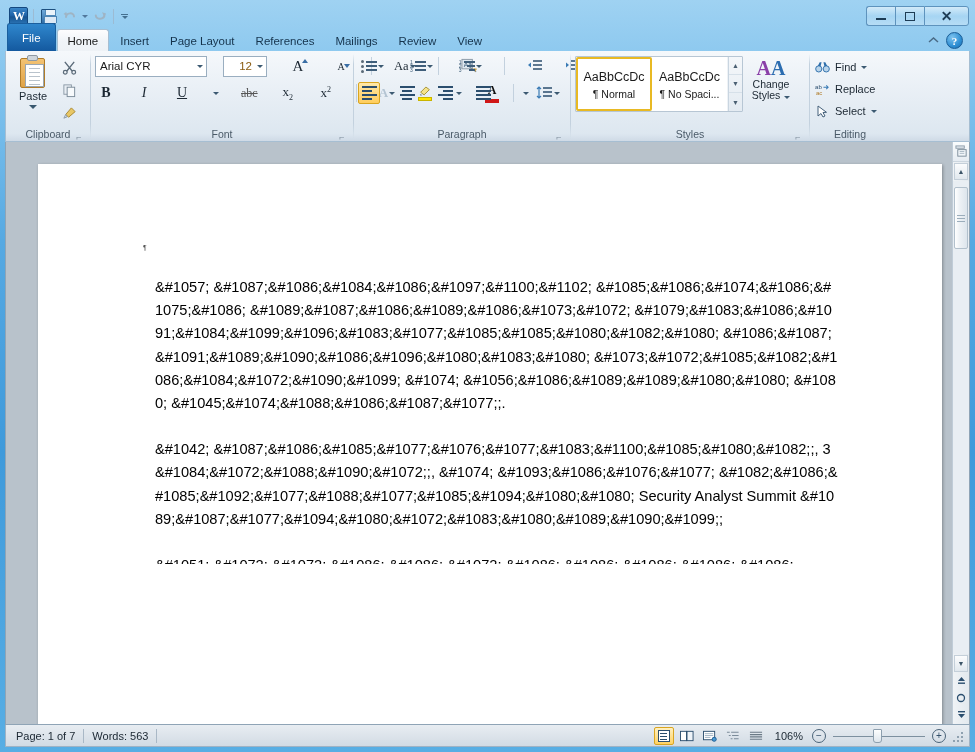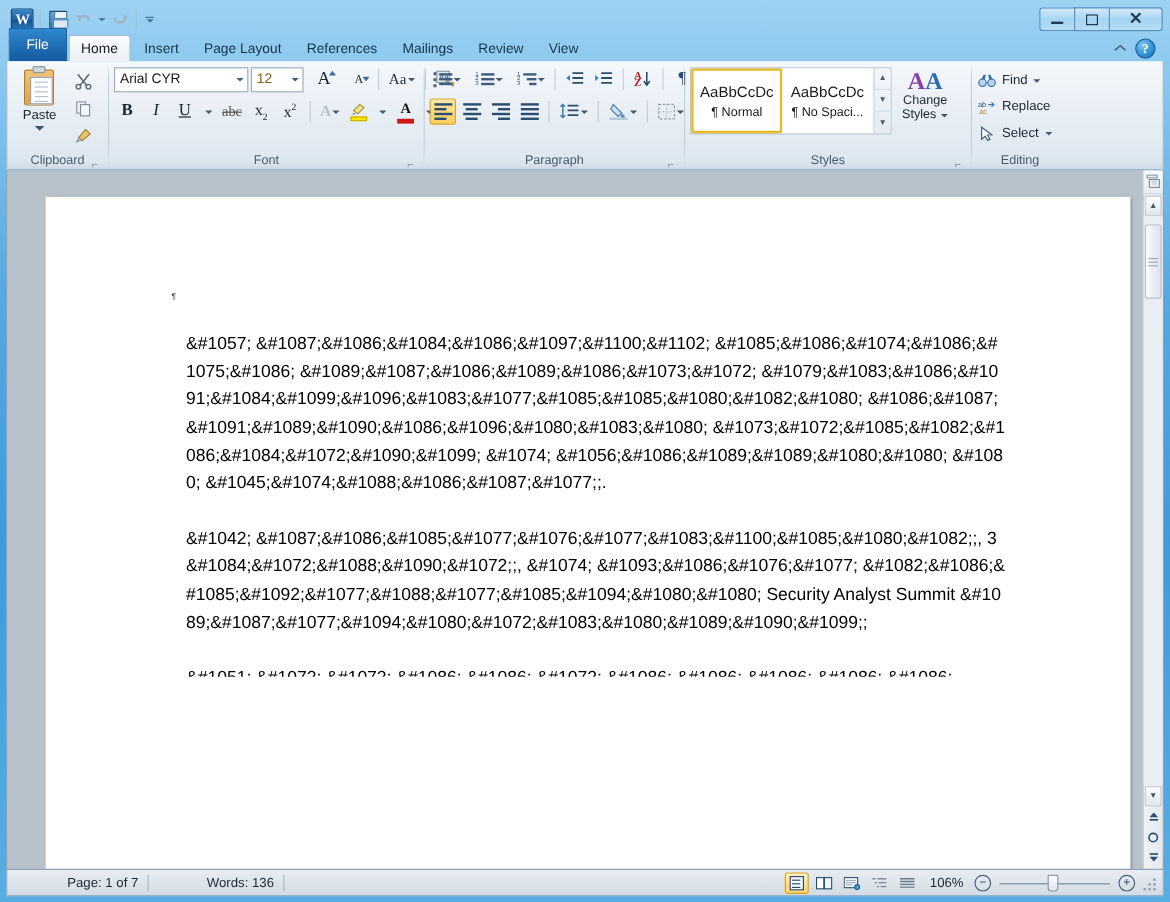--- a/index.html
+++ b/index.html
@@ -198,33 +198,33 @@
     background:#fff;border:1px solid #9aa6b1;
   }
   .clip-page i { display:block;height:1px;background:#b9c3cc;margin:3px 3px 0 3px; }
   .paste-label { font-size:11px; color:#1b2732; margin-top:1px; }
   .paste-caret { width:0;height:0;border-left:4px solid transparent;border-right:4px solid transparent;border-top:4px solid #39586f;margin-top:3px; }
   .clip-small { display:flex;flex-direction:column; gap:3px; padding-top:3px; width:26px; align-items:center;}
   .mini-btn { width:22px;height:20px;display:flex;align-items:center;justify-content:center; }
 
   
   .fontgroup { width: 262px; }
-  .row { display:flex; align-items:center; gap:2px; }
+  .row { display:flex; align-items:center; gap:16px; }
   .row1 { height: 24px; margin-bottom: 3px; }
   .row2 { height: 24px; }
   .combo {
     height: 21px; background:#fff; border:1px solid #9aaec0;
     display:flex; align-items:center; padding: 0 0 0 4px;
     font-size: 11.5px; color:#1a1a1a;
   }
   .combo .val { flex:1; overflow:hidden; white-space:nowrap; }
   .combo .dd { width:14px; height:19px; display:flex; align-items:center; justify-content:center; }
   .combo-font { width: 112px; }
   .combo-size { width: 44px; }
-  .combo-size .val { color:#8a5c12; }
+  .combo-size .val { color:#8a5c12;text-align:right; }
   .rbtn {
     height: 22px; min-width: 22px; padding: 0 2px;
     display:flex; align-items:center; justify-content:center;
     font-size: 12px; color:#1b2732; border:1px solid transparent; border-radius:2px;
   }
   .rbtn.active {
     background: linear-gradient(180deg,#ffe8a8,#ffcd5c);
     border: 1px solid #d9a520;
   }
   .caret { width:0;height:0;border-left:3px solid transparent;border-right:3px solid transparent;border-top:3.5px solid #3c5a72; margin-left:1px;}
@@ -355,21 +355,21 @@
 
   
   .statusbar {
     height: 22px; flex: 0 0 auto;
     background: linear-gradient(180deg,#e8edf2,#d2dbe4);
     border:1px solid #9fb3c5; border-top:none;
     display:flex; align-items:center;
     font-size: 11px; color:#1b2732;
     padding: 0 2px;
   }
-  .sb-item { padding: 0 8px; height:18px; display:flex;align-items:center; border-radius:2px; white-space:nowrap;margin-left:40px;}
+  .sb-item { padding: 0 8px; height:18px; display:flex;align-items:center; border-radius:2px; white-space:nowrap;}
   .sb-div { width:1px;height:14px;background:#a9b8c6; }
   .sb-right { margin-left:auto; display:flex;align-items:center;gap:3px; padding-right:4px;}
   .viewbtn {
     width:20px;height:18px;display:flex;align-items:center;justify-content:center;
     border:1px solid transparent;border-radius:2px;
   }
   .viewbtn.active {
     background: linear-gradient(180deg,#fff0c0,#ffd264);
     border:1px solid #d9a520;
   }
@@ -886,21 +886,21 @@
               <path d="M5.5 8 L9 4 L2 4 Z" fill="#2b4e6e"></path>
             </svg>
         </div>
       </div>
     </div>
   </div>
 
   <div class="statusbar">
     <div class="sb-item">Page: 1 of 7</div>
     <div class="sb-div"></div>
-    <div class="sb-item">Words: 136</div>
+    <div class="sb-item">Words: 563</div>
     <div class="sb-div"></div>
 
     <div class="sb-right">
       <div class="viewbtn active">
         <span class="vb-page">
             <i></i>
             <i></i>
             <i></i>
           </span>
       </div>

